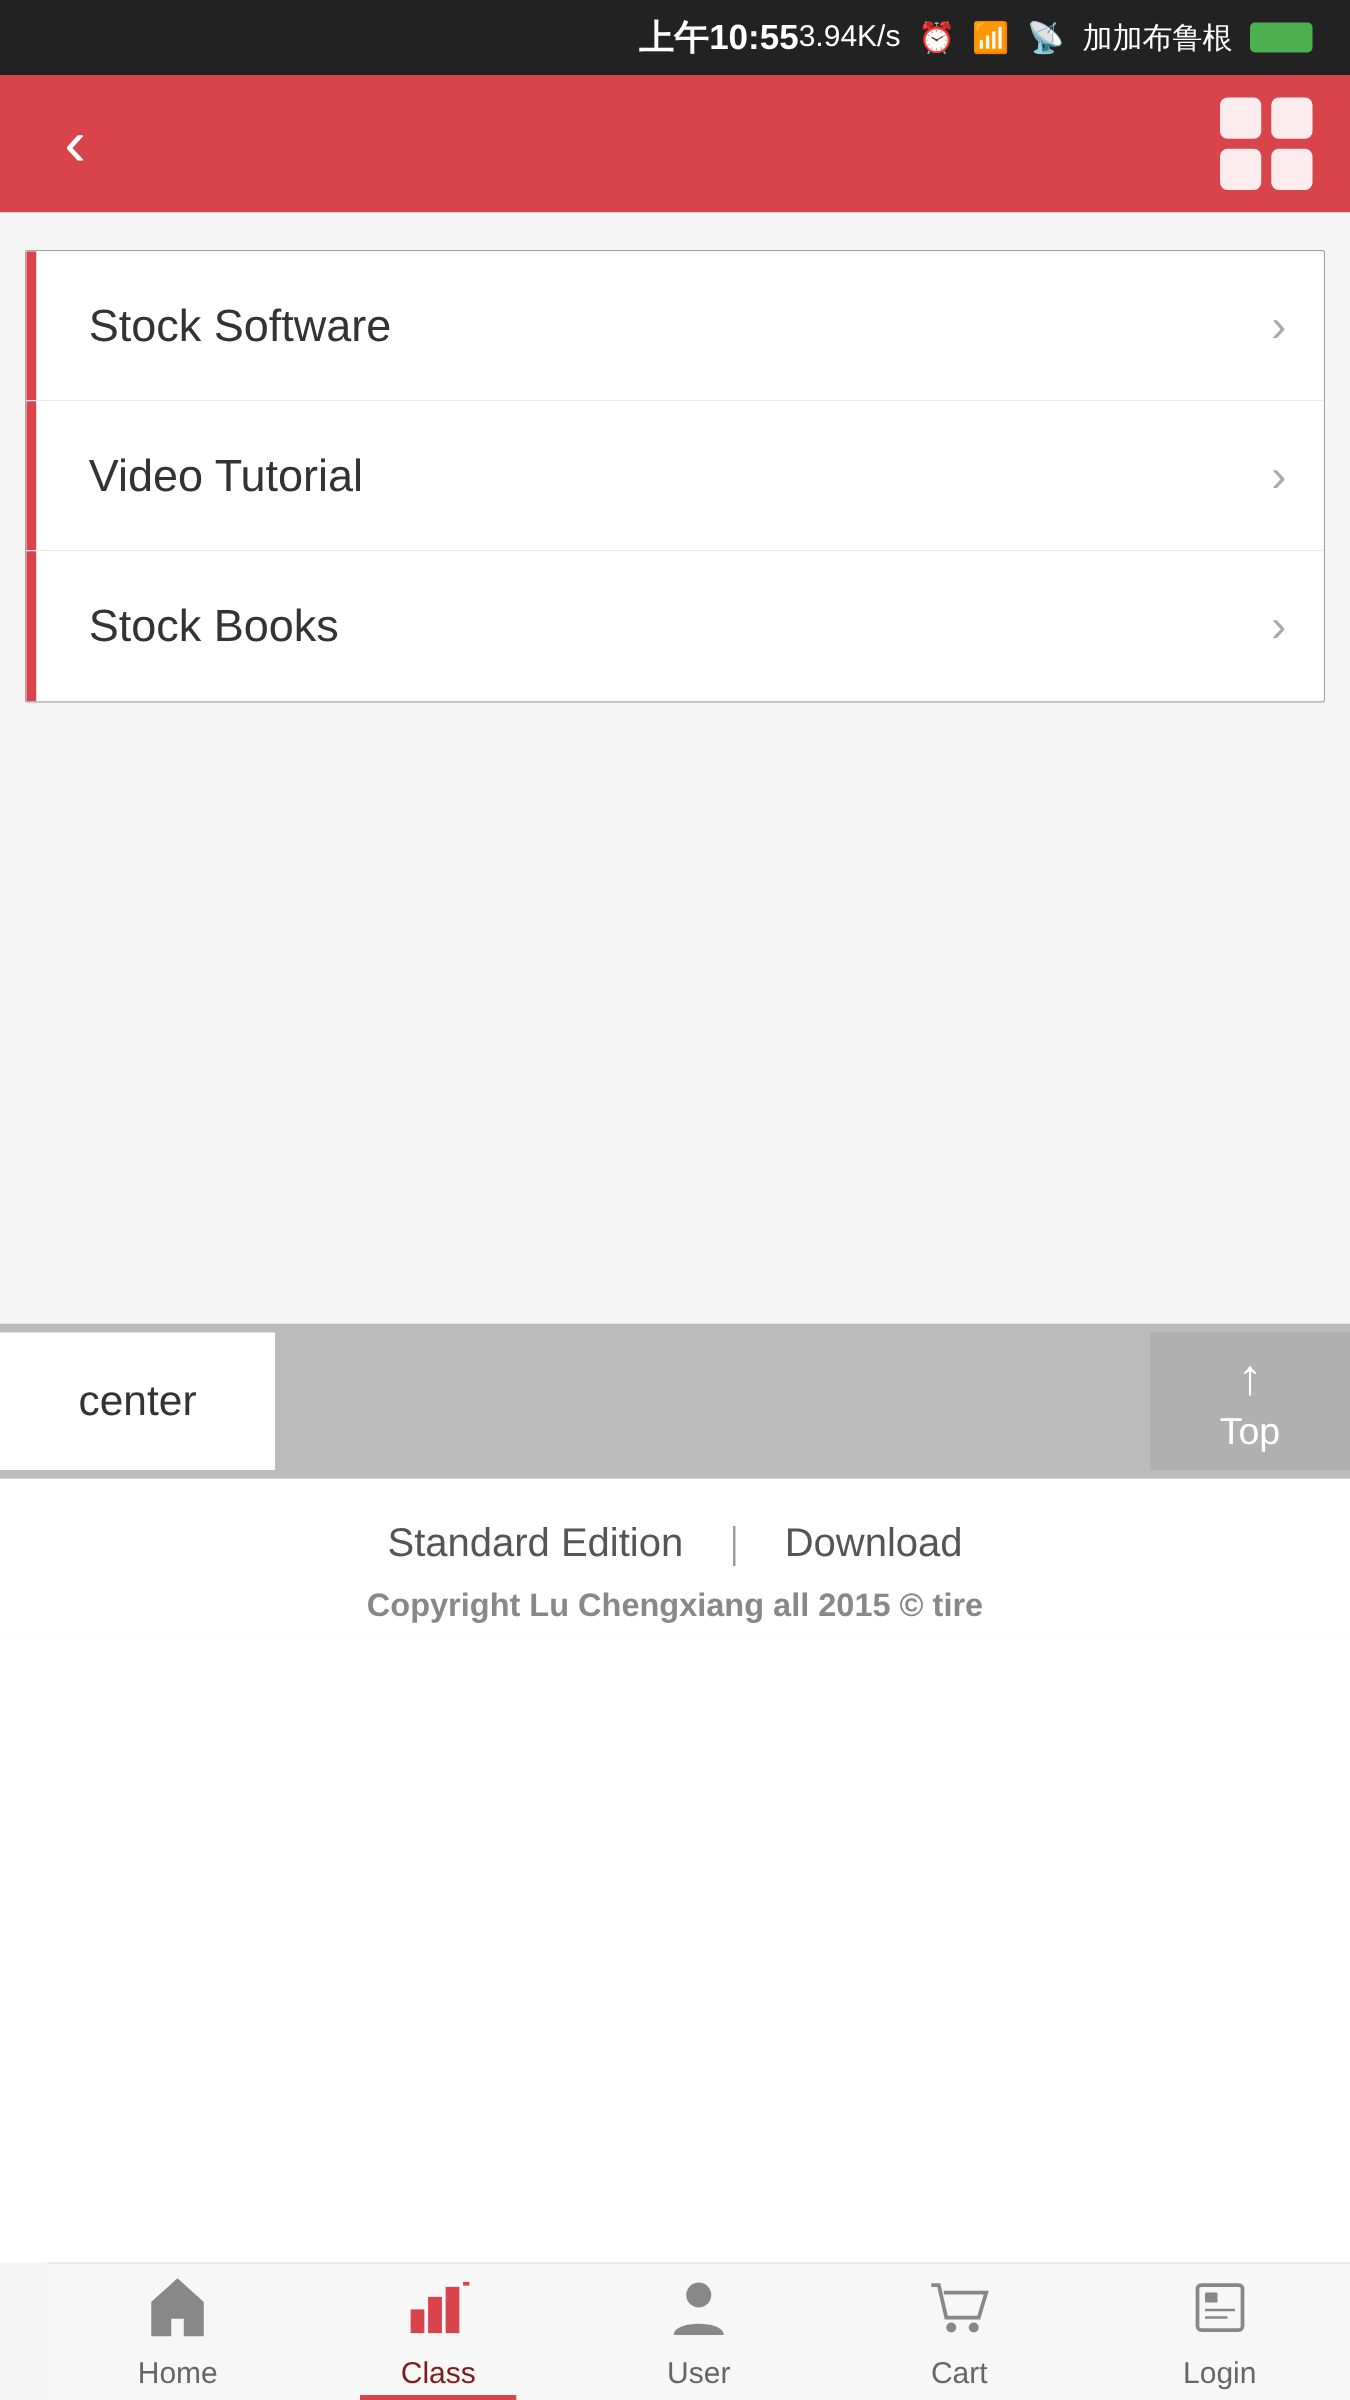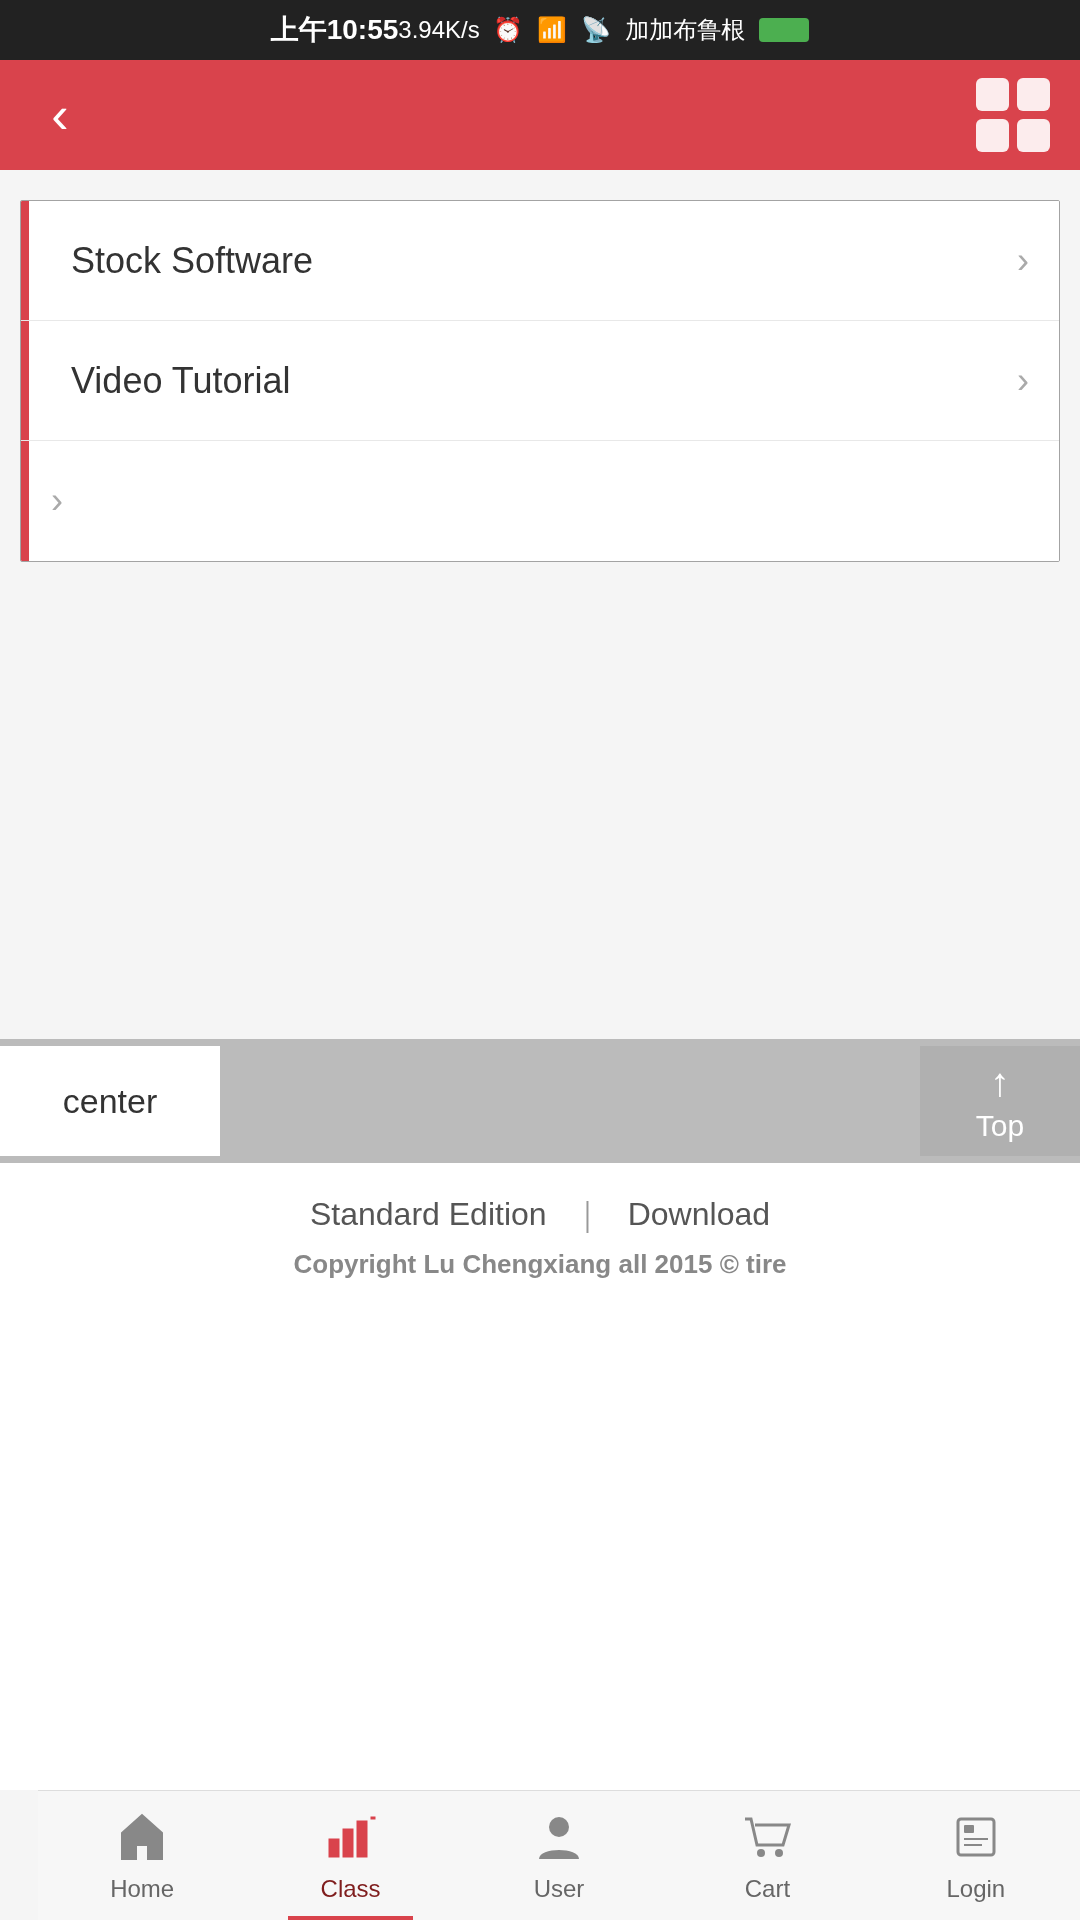--- a/index.html
+++ b/index.html
@@ -14,21 +14,21 @@
       flex-direction: column;
     }
 
     
     .status-bar {
       background: #222;
       color: #fff;
       height: 60px;
       display: flex;
       align-items: center;
-      justify-content: center;
+      justify-content: flex-end;
       padding: 0 30px;
       font-size: 28px;
       flex-shrink: 0;
     }
     .status-left { font-weight: bold; }
     .status-right {
       display: flex;
       align-items: center;
       gap: 14px;
       font-size: 24px;
@@ -201,21 +201,21 @@
     .white-space {
       flex: 1;
       background: #fff;
       min-height: 500px;
     }
 
     
     .bottom-nav {
       background: #f7f7f7;
       border-top: 1px solid #ddd;
-      height: 130px;
+      height: 110px;
       display: flex;
       align-items: stretch;
       flex-shrink: 0;
       margin-left: 38px;
     }
     .bottom-nav-item {
       flex: 1;
       display: flex;
       flex-direction: column;
       align-items: center;
@@ -281,20 +281,21 @@
 
   <div class="category-item">
       <span class="category-item-label">Stock Software</span>
       <span class="chevron-right">›</span>
     </div>
       <div class="category-item">
       <span class="category-item-label">Video Tutorial</span>
       <span class="chevron-right">›</span>
     </div>
       <div class="category-item">
+      <span class="category-item-label">Stock Books</span>
       <span class="chevron-right">›</span>
     </div>
     </div>
 </div>
 
 <div class="bottom-section">
   <div class="center-btn">center</div>
   <div class="spacer-bar"></div>
   <div class="top-btn">
     <span class="top-arrow">↑</span>

